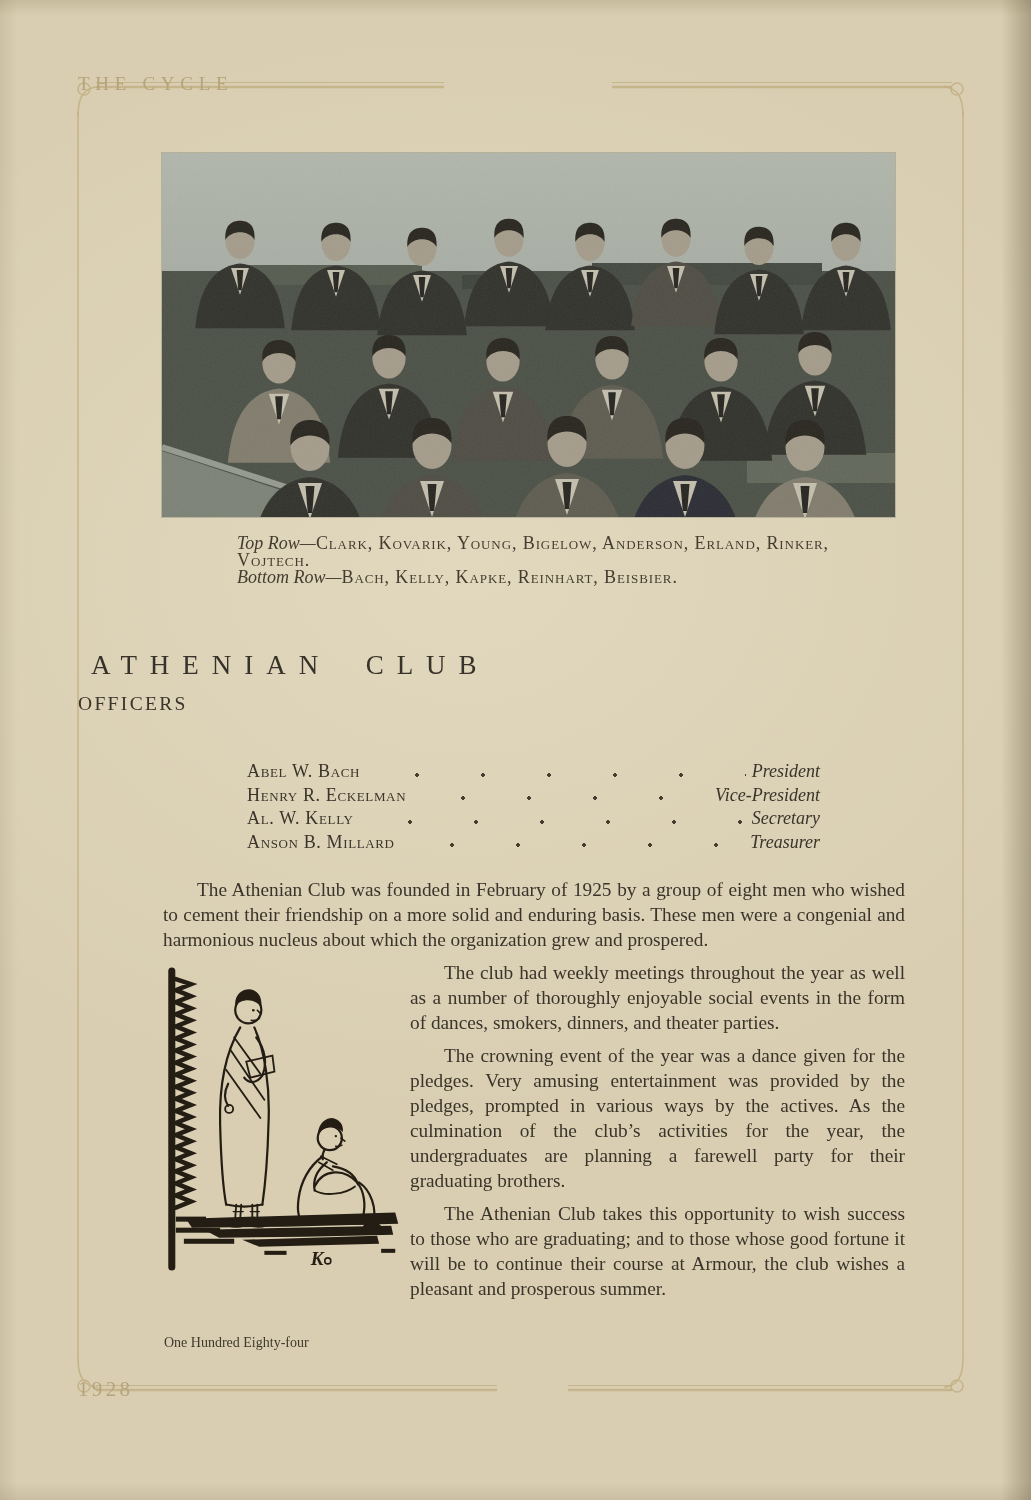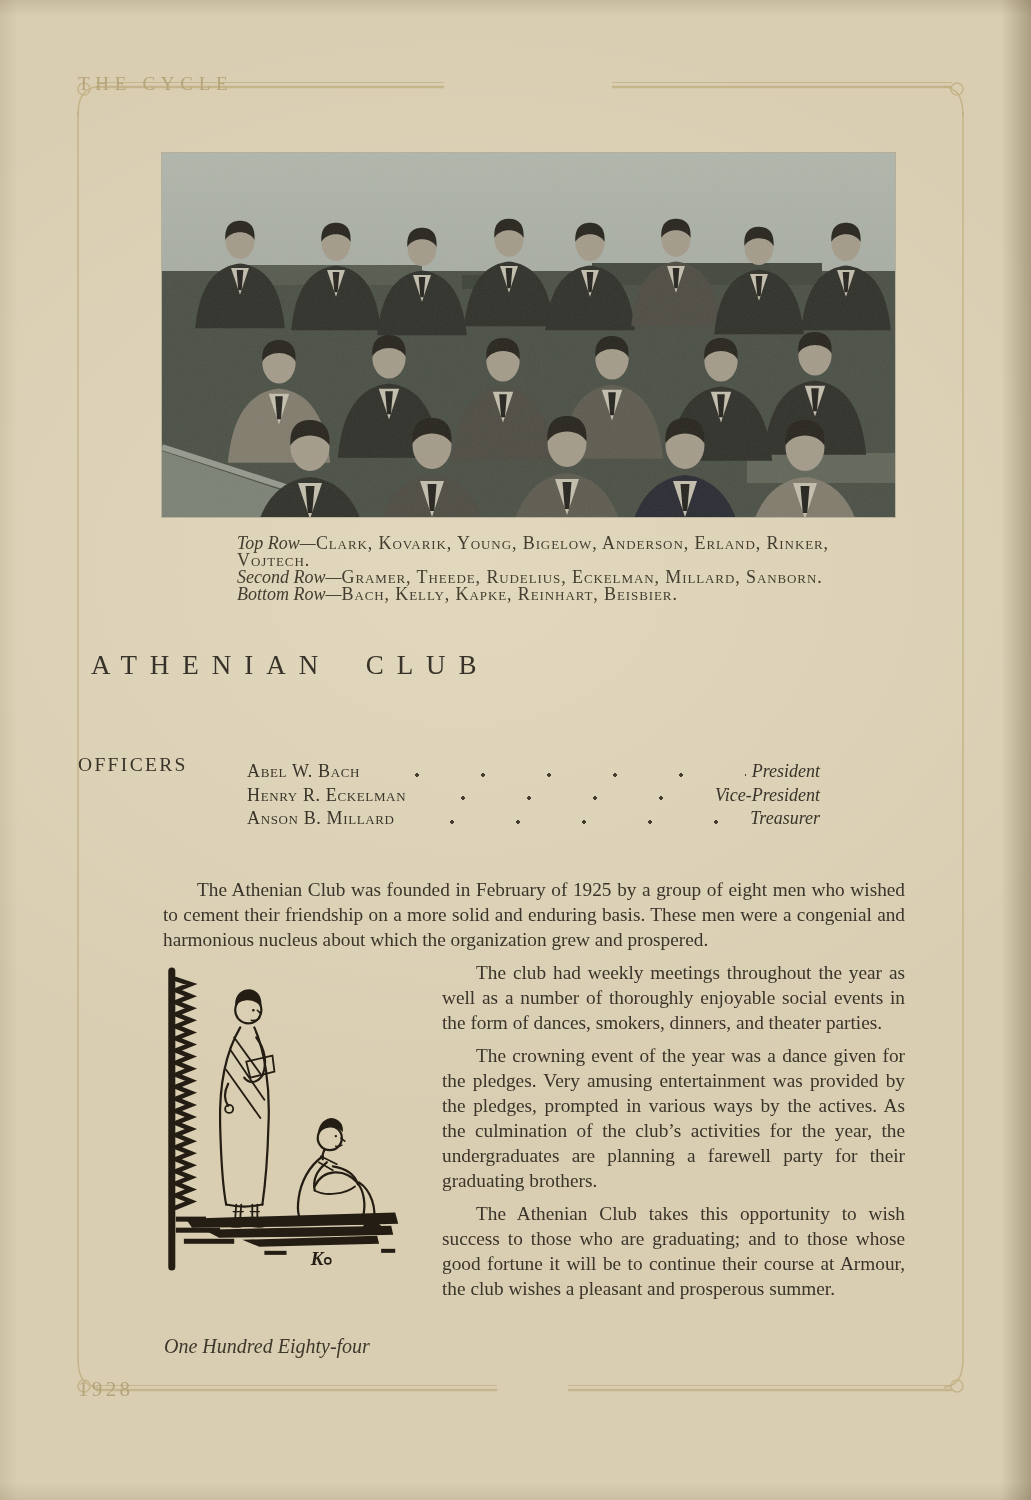--- a/index.html
+++ b/index.html
@@ -31,40 +31,40 @@
     box-shadow:0 0 0 1px rgba(80,80,70,0.25);}
   .photo-wrap svg{display:block;width:100%;height:100%;}
 
   .caption{position:absolute;left:237px;top:535px;width:620px;
     font-size:18px;line-height:17px;color:#443d2f;}
   .cap-label{font-style:italic;}
   .cap-names{font-variant:small-caps;letter-spacing:0.05em;}
 
   .article-title{top:650px;font-size:27px;letter-spacing:0.48em;text-indent:0.48em;
     word-spacing:0.55em;color:#38332a;}
-  .officers-heading{top:754px;font-size:19.5px;letter-spacing:0.12em;color:#3a342a;}
+  .officers-heading{top:693px;font-size:19.5px;letter-spacing:0.12em;color:#3a342a;}
 
   .officers{position:absolute;left:247px;top:760px;width:573px;font-size:18px;}
   .off-row{display:flex;align-items:center;height:23.5px;}
   .off-name{font-variant:small-caps;letter-spacing:0.035em;white-space:nowrap;}
   .off-leader{flex:1;align-self:stretch;margin:0 6px 0 10px;
     background-image:radial-gradient(circle,#453d2e 1.6px, rgba(0,0,0,0) 1.9px);
     background-size:66px 10px;background-repeat:repeat-x;
     background-position:left 14px bottom 4px;}
   .off-title{font-style:italic;white-space:nowrap;}
 
   .body-copy{position:absolute;left:163px;top:877px;width:742px;
     font-size:19.3px;line-height:25px;text-align:justify;color:#3a342a;}
   .body-copy p{margin:0 0 8px;text-indent:34px;}
   .lower{display:flex;align-items:flex-start;}
   .illustration{flex:none;width:247px;}
   .illustration svg{display:block;width:238px;height:312px;margin-top:5px;}
-  .col-right{flex:1;min-width:0;margin-left:32px;}
-
-  .folio{position:absolute;left:164px;top:1335px;font-style:italic;font-size:20px;color:#3e382c;}
+  .col-right{flex:1;min-width:0;}
+
+  .folio{position:absolute;left:164px;top:1335px;font-size:14px;color:#3e382c;}
 </style>
 </head>
 <body>
 
 <div id="page">
 
   <svg class="frame-svg" viewBox="0 0 1031 1500" fill="none" stroke="#c2b083">
 
     <g opacity="0.8">
       <path d="M96,82.5 H444 M612,82.5 H952" stroke-width="1.2"></path>
@@ -159,37 +159,41 @@
         <use href="#man" class="man suit-l" transform="translate(643,294) scale(1.5)"></use>
       </g>
 
       <rect x="0" y="0" width="733" height="364" fill="#6c7468" opacity="0.06"></rect>
       <rect x="0" y="0" width="733" height="364" filter="url(#grain)" opacity="0.10"></rect>
     </svg>
   </div>
 
   <div class="caption">
     <div><span class="cap-label">Top Row—</span><span class="cap-names">Clark, Kovarik, Young, Bigelow, Anderson, Erland, Rinker, Vojtech.</span></div>
-    <div><span class="cap-label">Second Row—</span><span class="cap-names">Gramer, Theede, Rudelius, Eckelman, Millard, Sanborn.</span></div>
     <div><span class="cap-label">Bottom Row—</span><span class="cap-names">Bach, Kelly, Kapke, Reinhart, Beisbier.</span></div>
   </div>
 
   <div class="centered-band article-title">ATHENIAN CLUB</div>
   <div class="centered-band officers-heading">OFFICERS</div>
 
   <div class="officers">
     <div class="off-row">
       <span class="off-name">Abel W. Bach</span>
       <span class="off-leader"></span>
       <span class="off-title">President</span>
     </div>
     <div class="off-row">
       <span class="off-name">Henry R. Eckelman</span>
       <span class="off-leader"></span>
       <span class="off-title">Vice-President</span>
+    </div>
+    <div class="off-row">
+      <span class="off-name">Al. W. Kelly</span>
+      <span class="off-leader"></span>
+      <span class="off-title">Secretary</span>
     </div>
     <div class="off-row">
       <span class="off-name">Anson B. Millard</span>
       <span class="off-leader"></span>
       <span class="off-title">Treasurer</span>
     </div>
   </div>
 
   <div class="body-copy">
     <p>The Athenian Club was founded in February of 1925 by a group of eight men who wished to cement their friendship on a more solid and enduring basis. These men were a congenial and harmonious nucleus about which the organization grew and prospered.</p>

